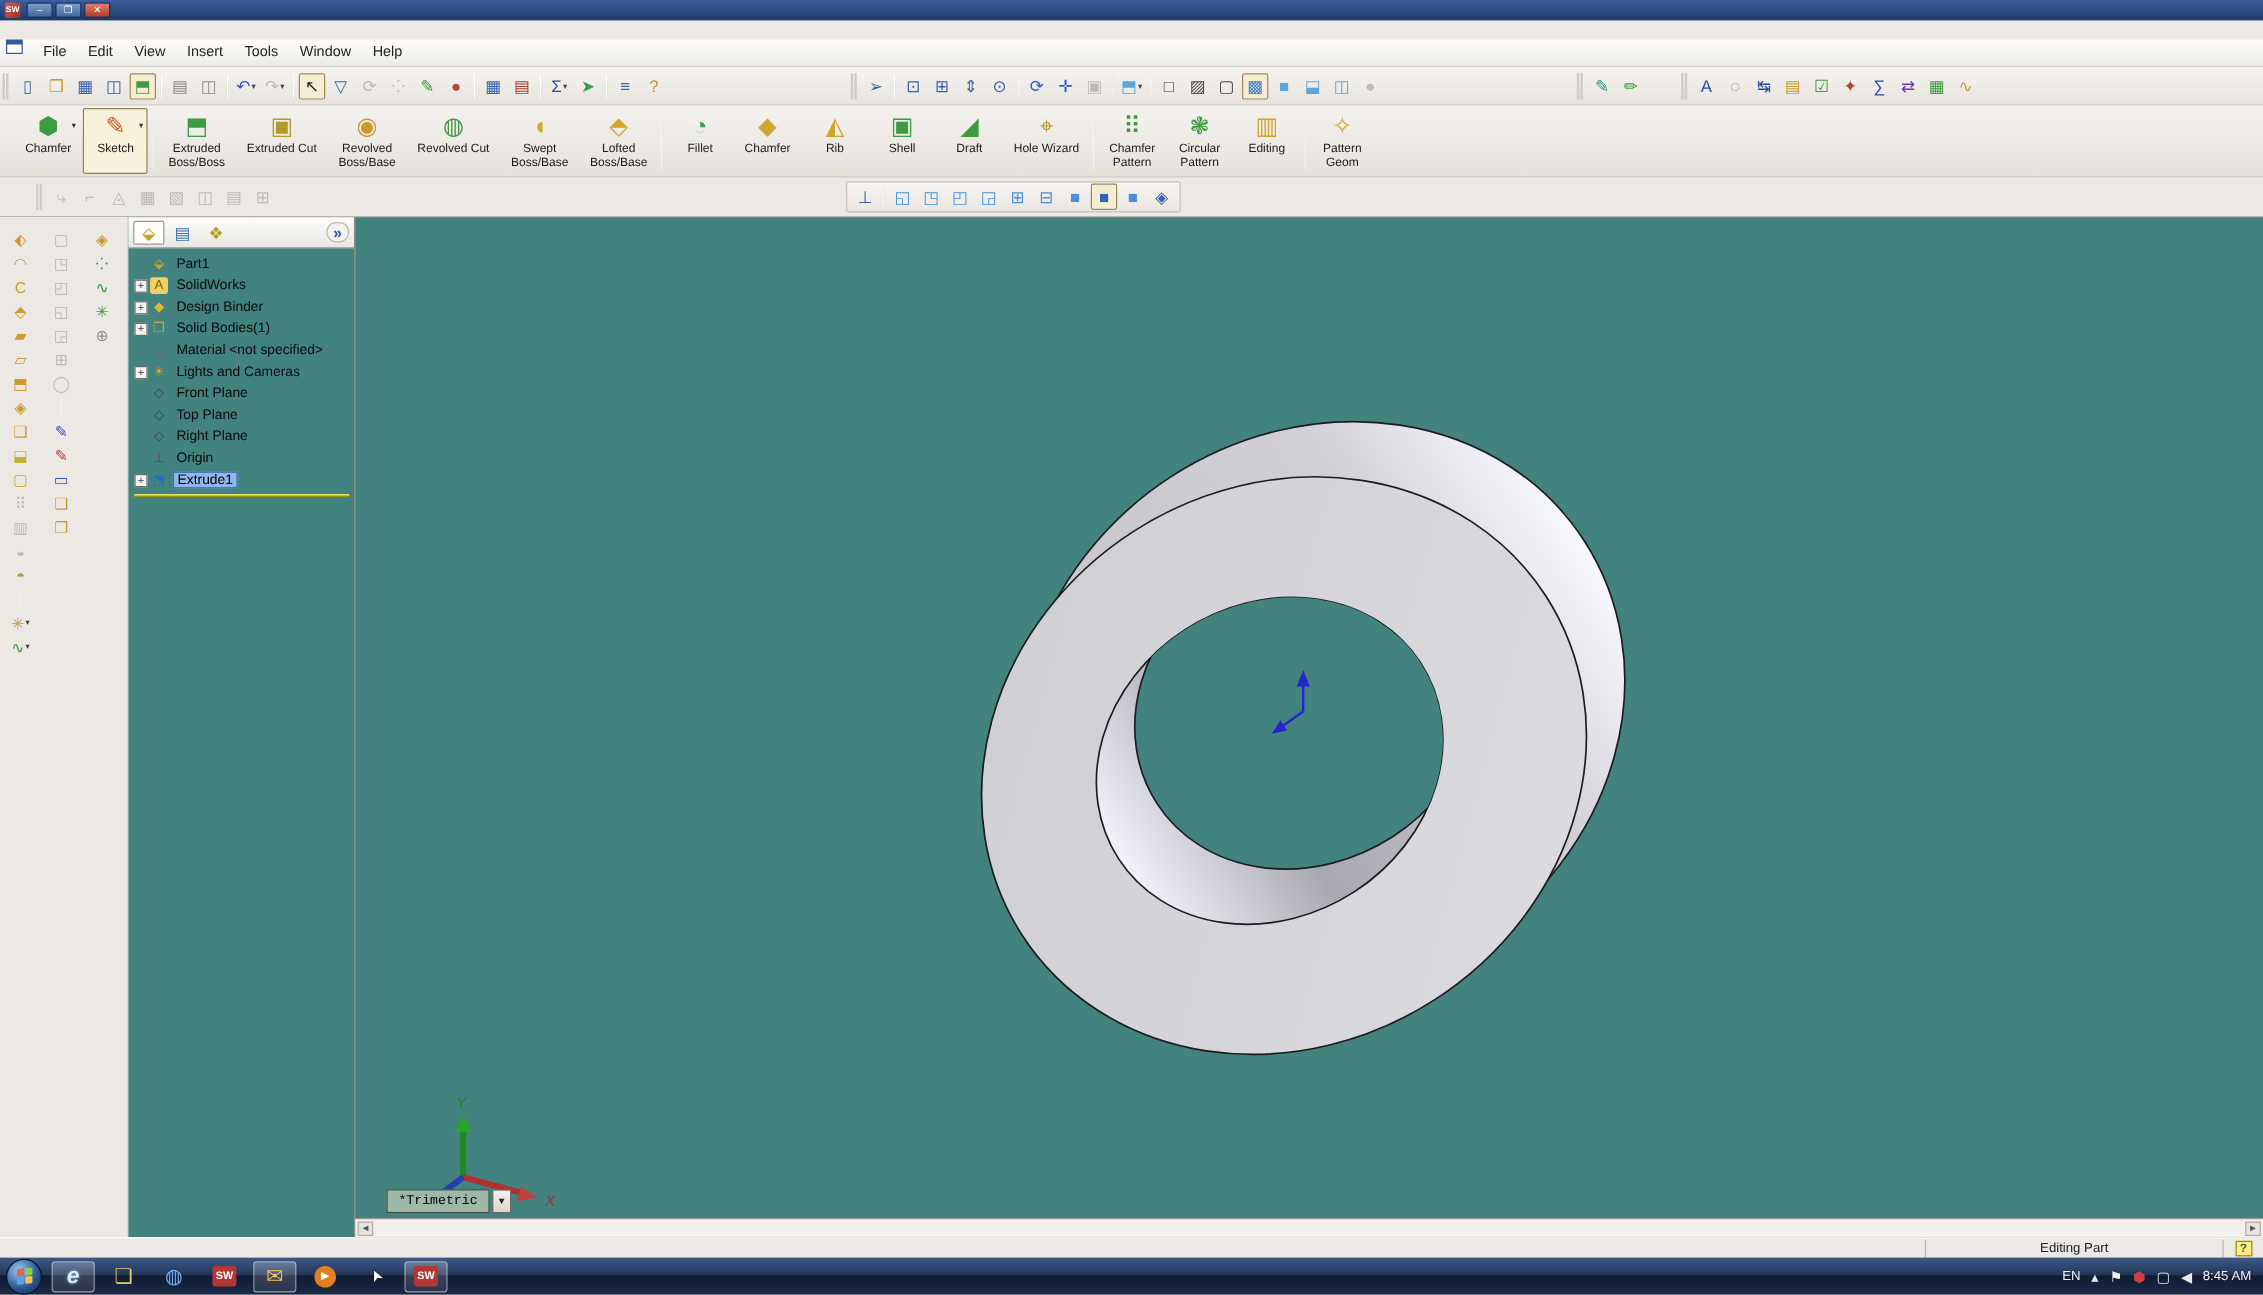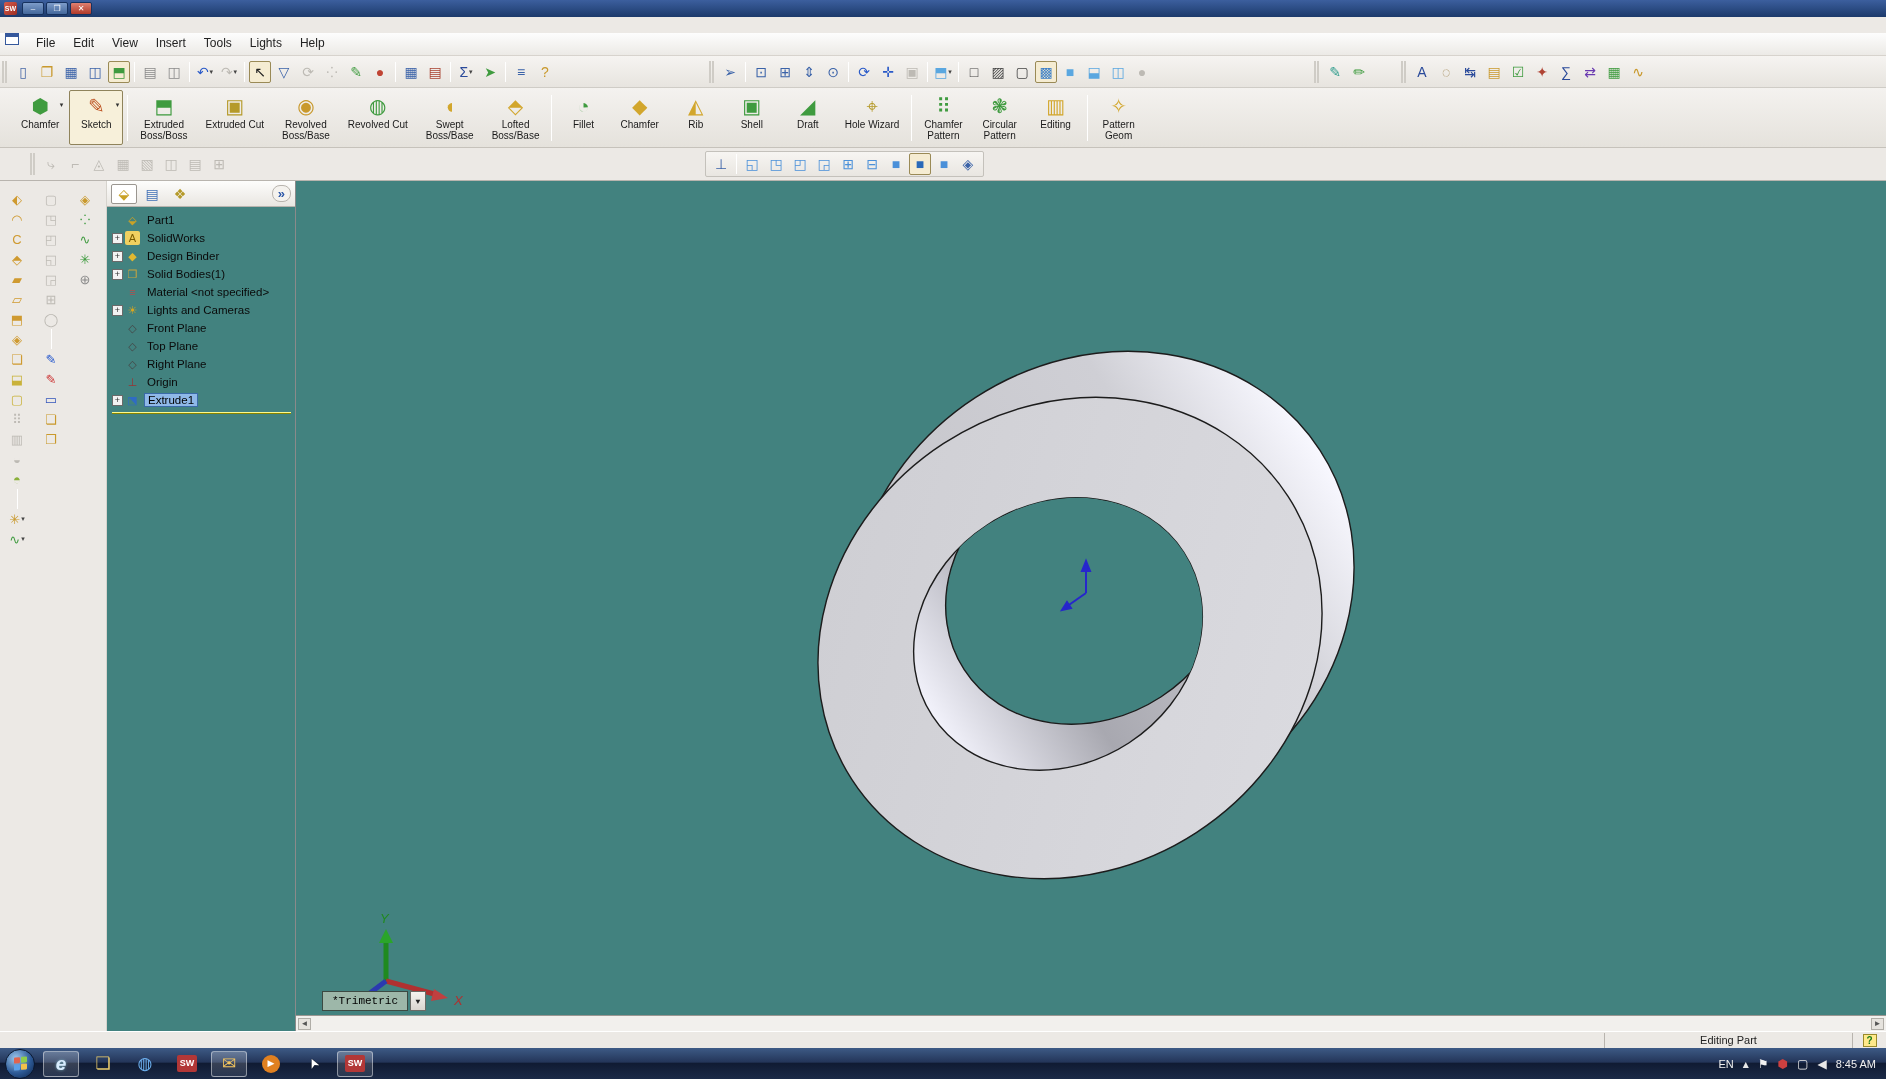--- a/index.html
+++ b/index.html
@@ -120,21 +120,21 @@
 
   <div class="menubar">
     <span class="doc-icon"></span>
     <span style="display:flex">
 
     <span class="menu-item">File</span>
         <span class="menu-item">Edit</span>
         <span class="menu-item">View</span>
         <span class="menu-item">Insert</span>
         <span class="menu-item">Tools</span>
-        <span class="menu-item">Lights</span>
+        <span class="menu-item">Window</span>
         <span class="menu-item">Help</span>
       </span>
   </div>
 
   <div class="toolbar-row">
     <div class="tgroup g1">
 
     <span class="sep-grip"></span>
         <span class="tb-icon">
           <span class="glyph" style="color: rgb(74, 106, 168);">▯</span>

